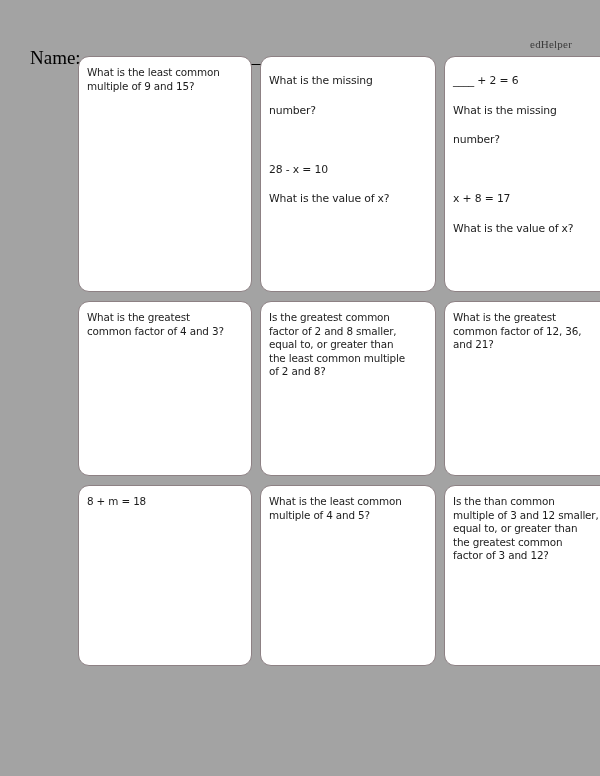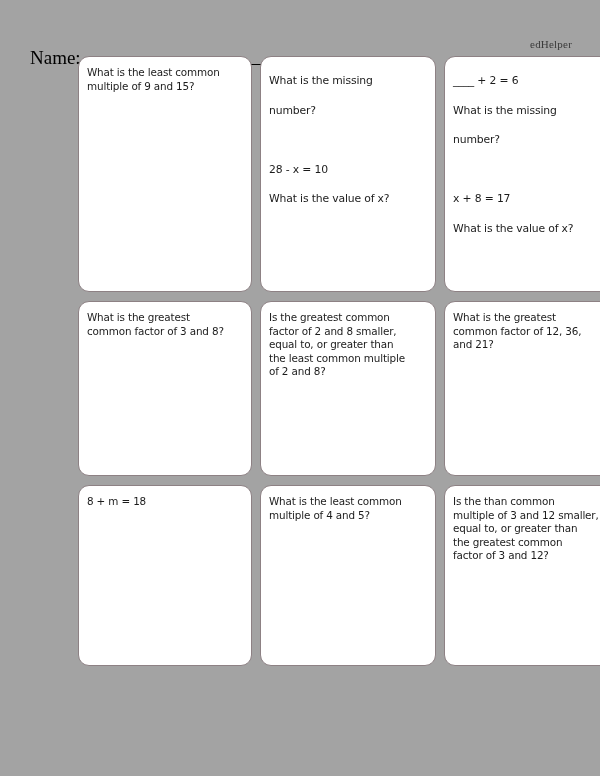--- a/index.html
+++ b/index.html
@@ -150,21 +150,21 @@
           <span class="ln">x + 8 = 17</span>
           <span class="ln">What is the value of x?</span>
         </div>
       </div>
     </div>
 
     <div class="row r2">
       <div class="qbox c1">
         <div class="qtext">
           <span class="ln">What is the greatest</span>
-          <span class="ln">common factor of 3 and 8?</span>
+          <span class="ln">common factor of 4 and 3?</span>
         </div>
       </div>
       <div class="qbox c2">
         <div class="qtext">
           <span class="ln">Is the greatest common</span>
           <span class="ln">factor of 2 and 8 smaller,</span>
           <span class="ln">equal to, or greater than</span>
           <span class="ln">the least common multiple</span>
           <span class="ln">of 2 and 8?</span>
         </div>

